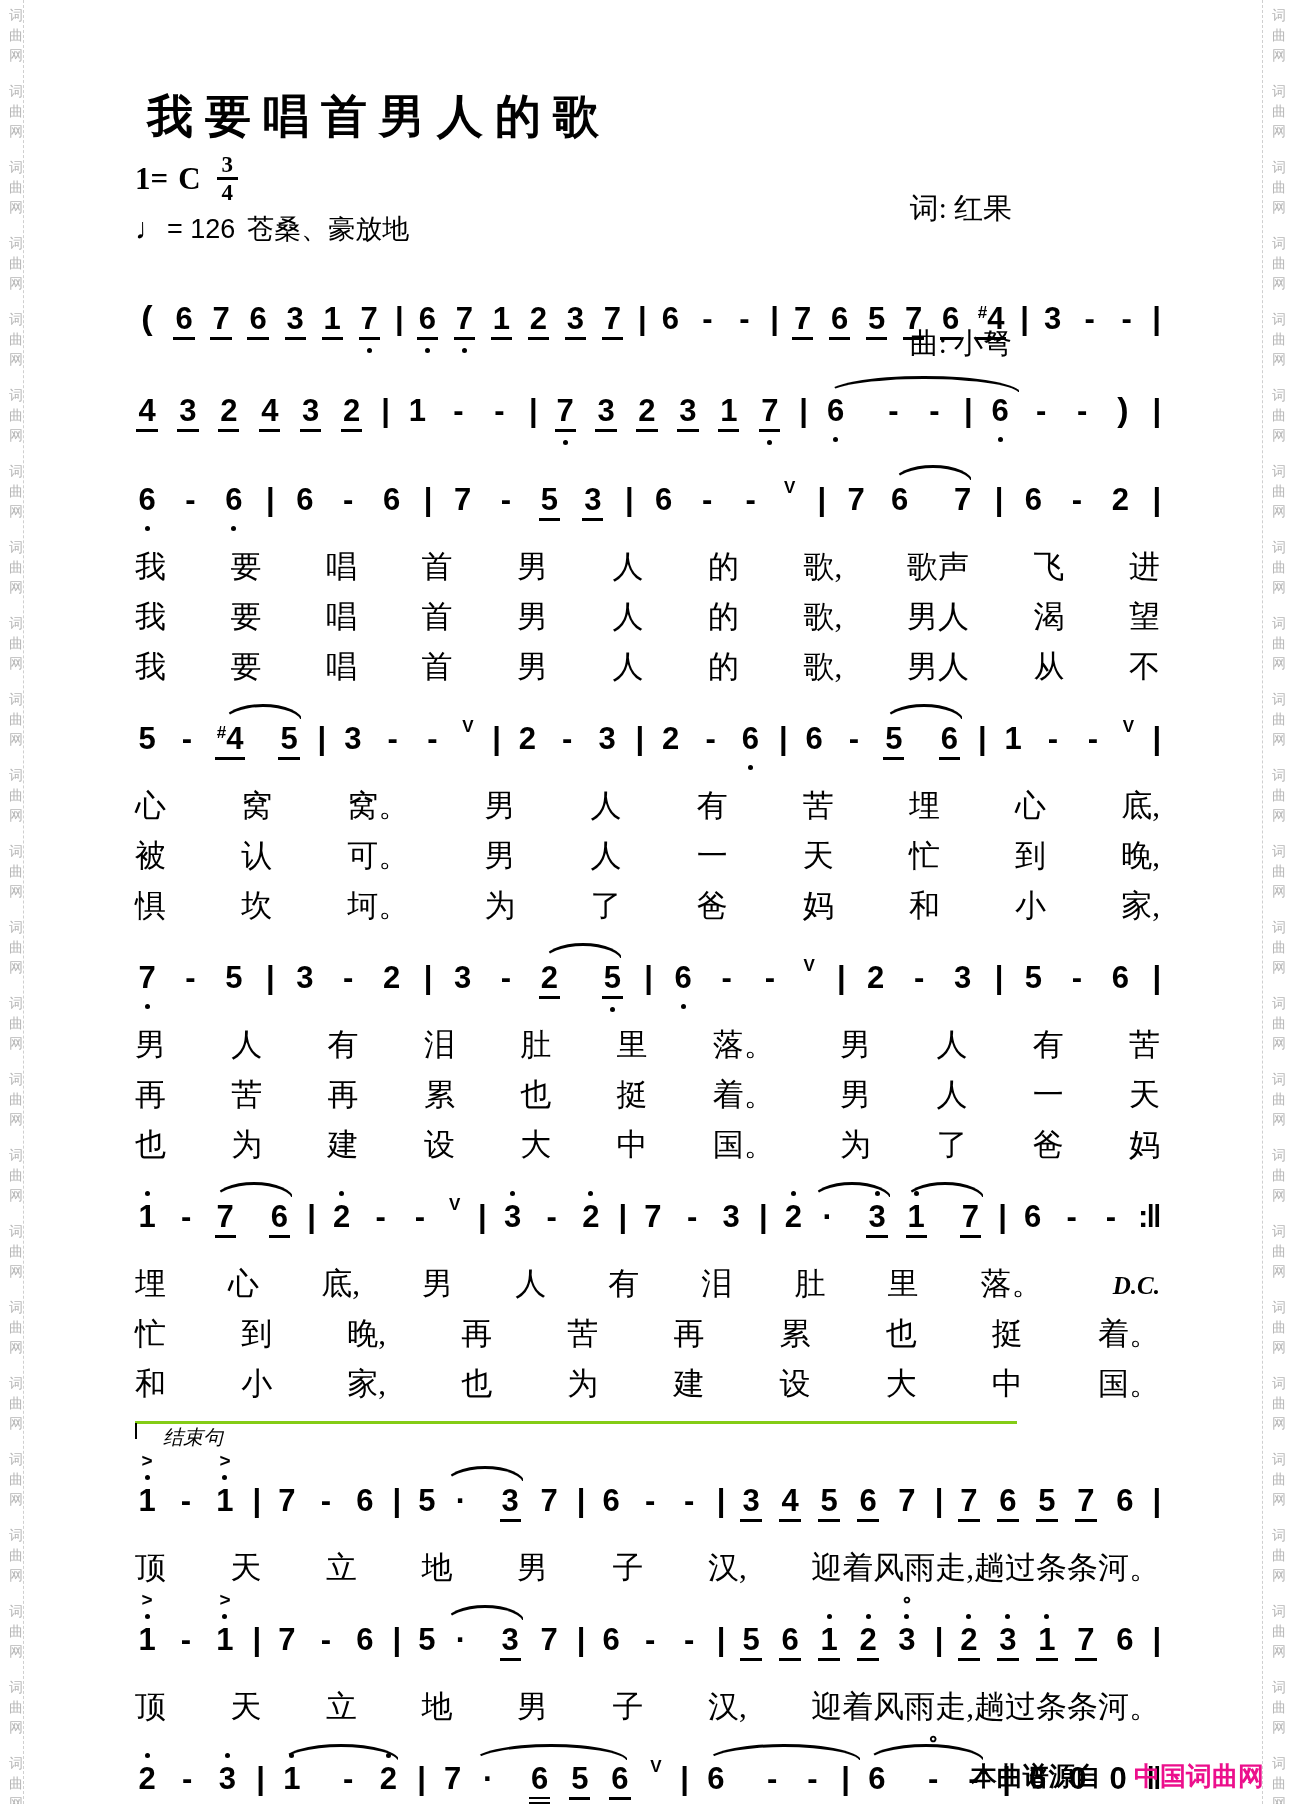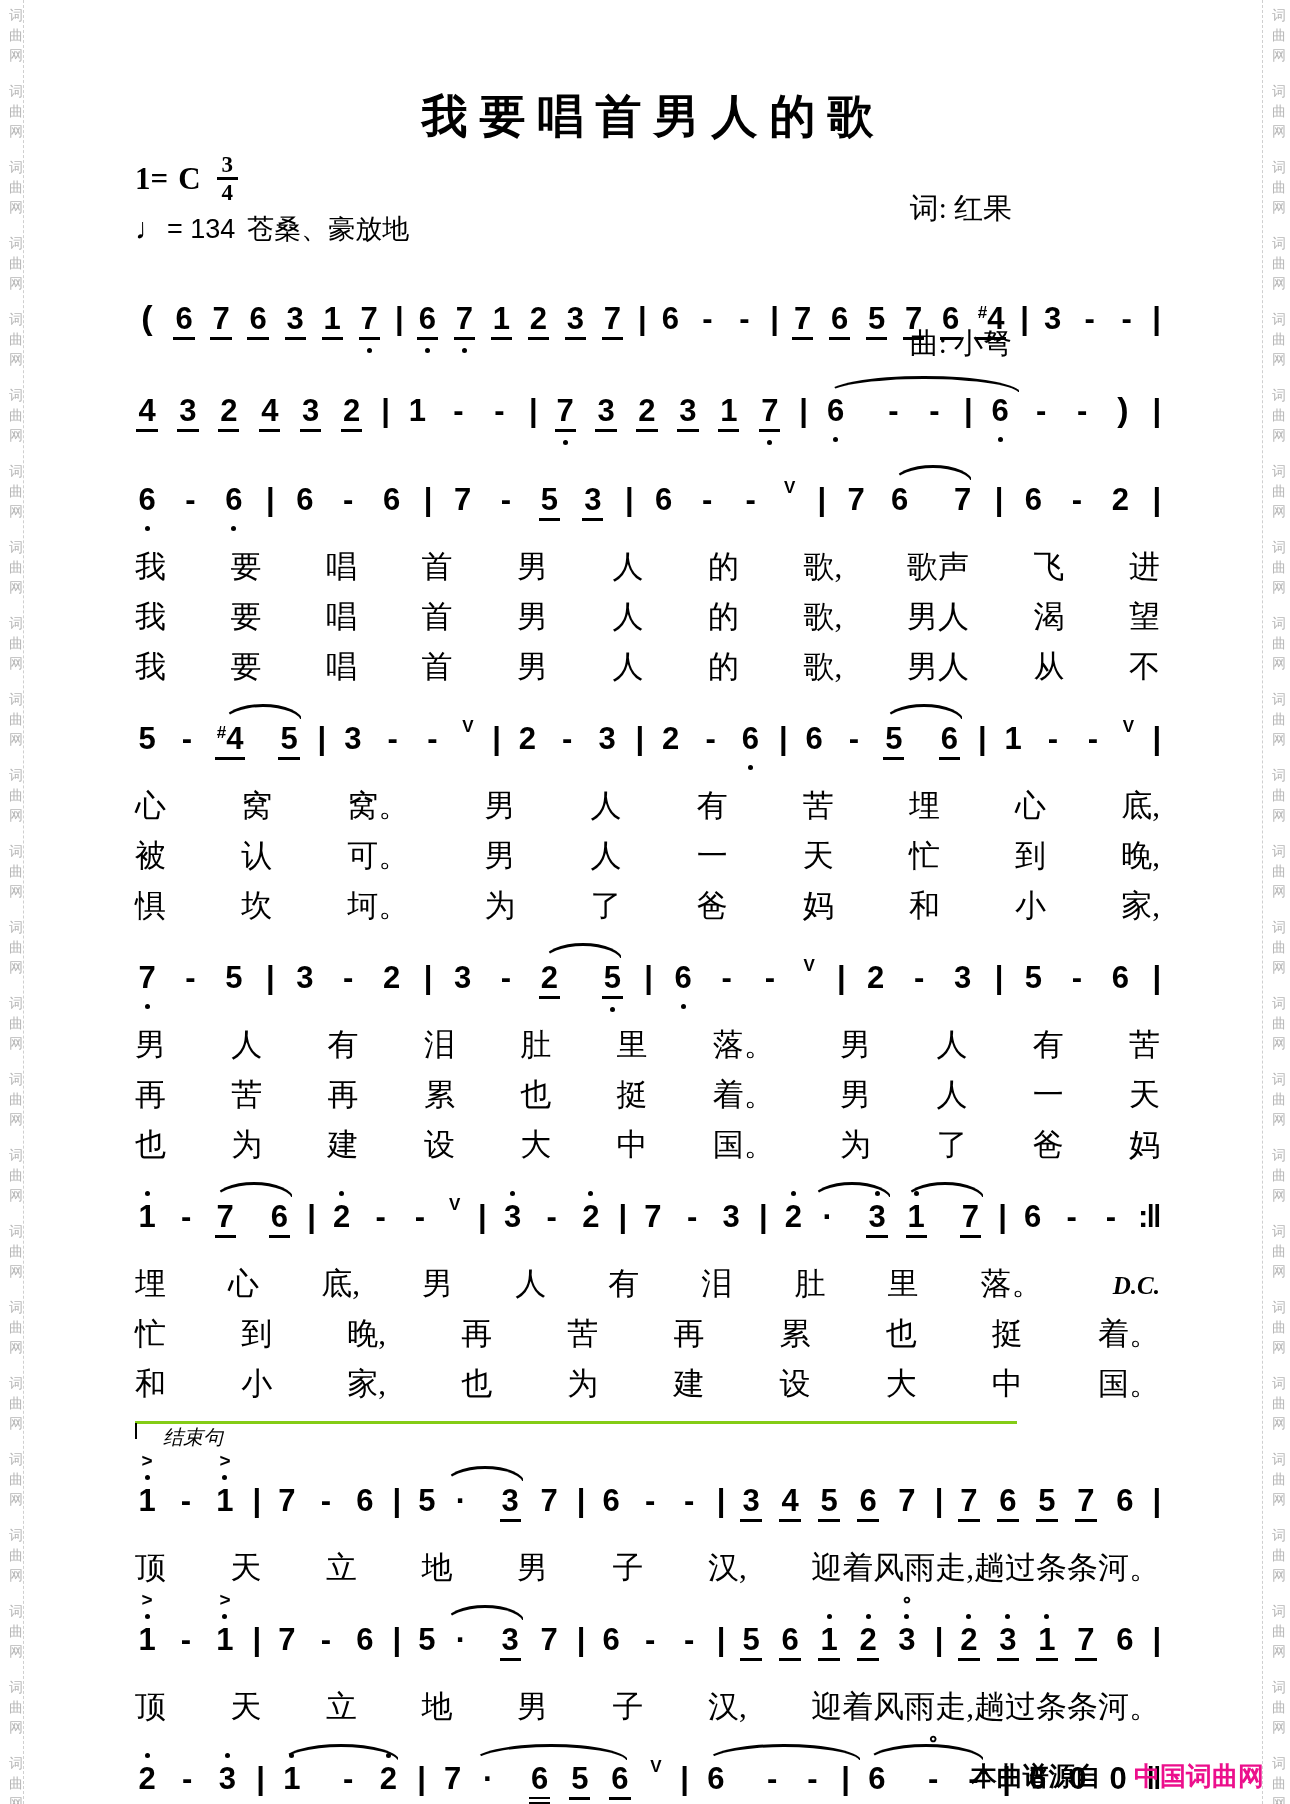--- a/index.html
+++ b/index.html
@@ -9,21 +9,21 @@
   .wm{position:absolute;top:6px;bottom:0;width:26px;text-align:center;
       font-size:14px;line-height:20px;font-family:"Liberation Serif",serif;}
   .wm.left{left:3px;}
   .wm.right{left:1266px;}
   .wmline{position:absolute;top:0;bottom:0;width:0;border-left:1px dashed #cfcfcf;}
   .wmline.left{left:23px;}
   .wmline.right{left:1262px;}
   .wmgroup{margin-bottom:16px;}
   
   .content{position:absolute;left:135px;top:0;width:1025px;}
-  .title{padding-top:86px;text-align:center;font-size:46px;font-weight:bold;
+  .title{padding-top:86px;text-align:left;font-size:46px;font-weight:bold;
          letter-spacing:12px;text-indent:12px;}
   .hdr{position:relative;}
   .keyrow{display:flex;align-items:center;margin-top:4px;font-family:"Liberation Serif",serif;
           font-weight:bold;font-size:31px;}
   .keyrow .sp{width:10px;}
   .frac{display:inline-flex;flex-direction:column;align-items:center;font-size:23px;
         line-height:25px;margin-left:16px;}
   .frac .top{border-bottom:3px solid #000;padding:0 5px;}
   .temporow{display:flex;align-items:center;margin-top:6px;font-size:27px;}
   .temporow .notei{font-size:30px;margin-right:2px;}
@@ -323,21 +323,21 @@
         <span>1=</span>
         <span class="sp"></span>
         <span>C</span>
         <span class="frac">
           <b class="top">3</b>
           <b>4</b>
         </span>
       </div>
       <div class="temporow">
         <span class="notei">♩</span>
-        <span>= 134</span>
+        <span>= 126</span>
         <span class="expr">苍桑、豪放地</span>
       </div>
       <div class="byline">
         <div>词: 红果</div>
         <div>曲: 小弩</div>
       </div>
     </div>
 
     <div class="score" id="score">
         <div class="sys">

